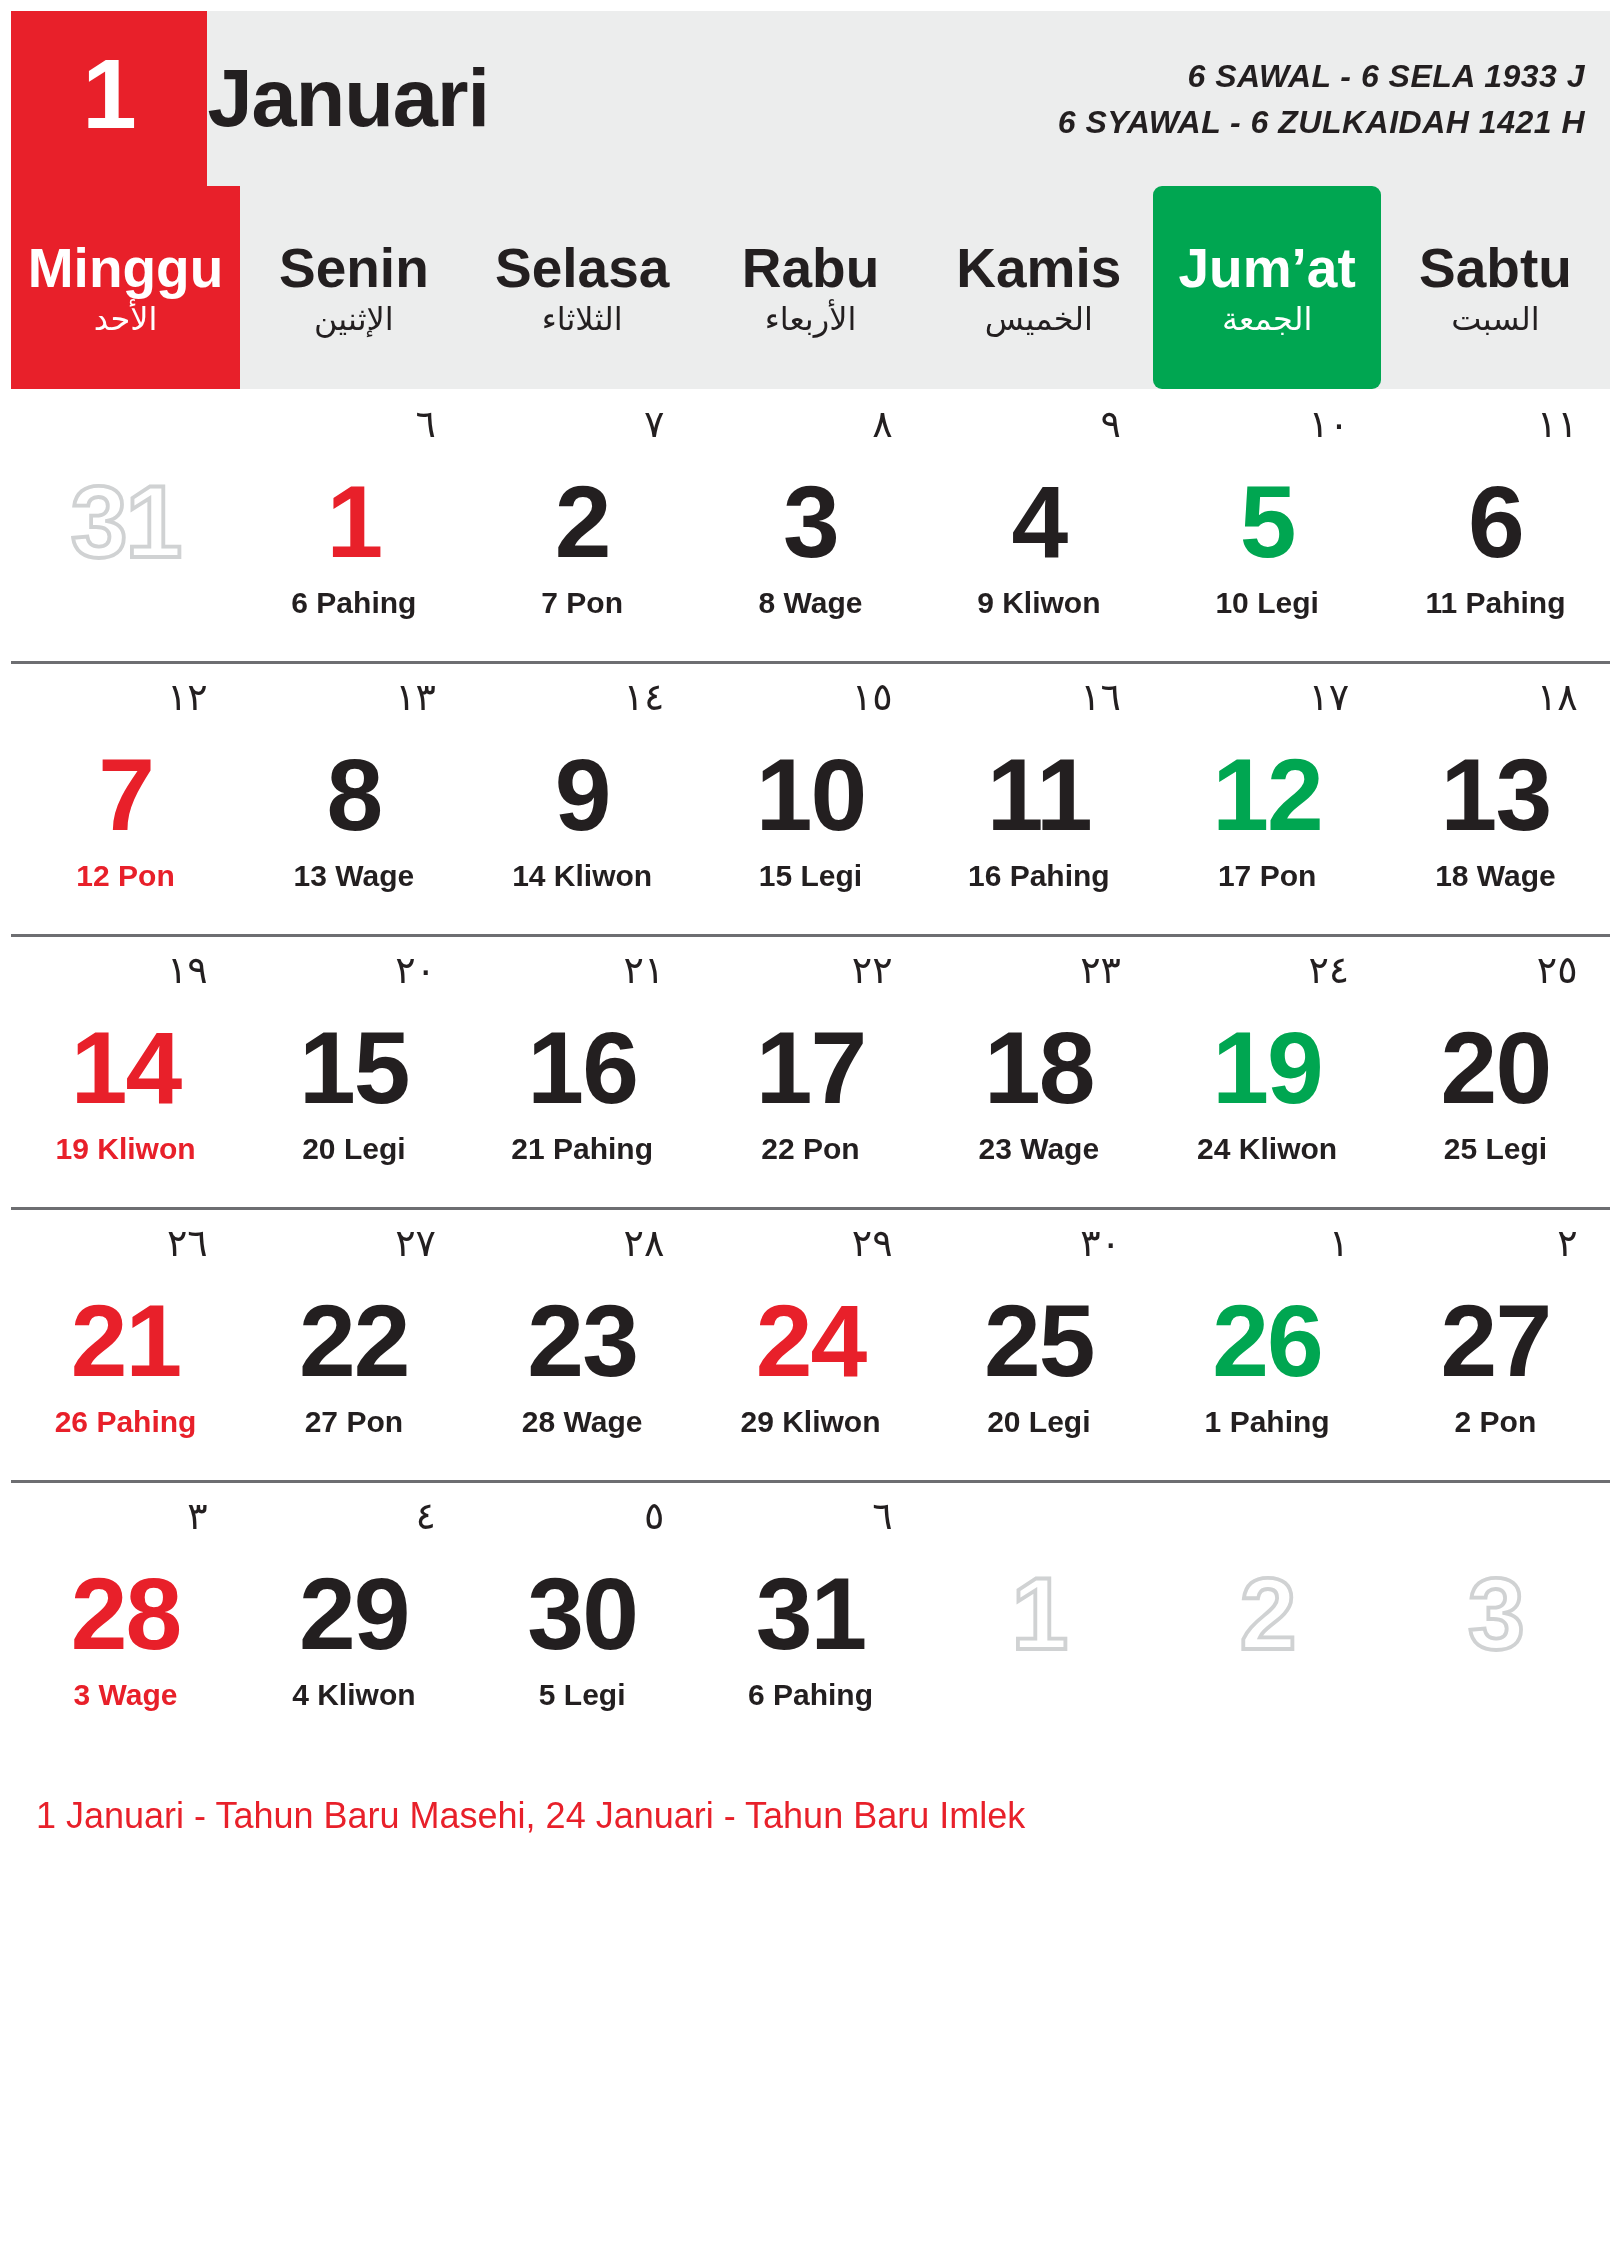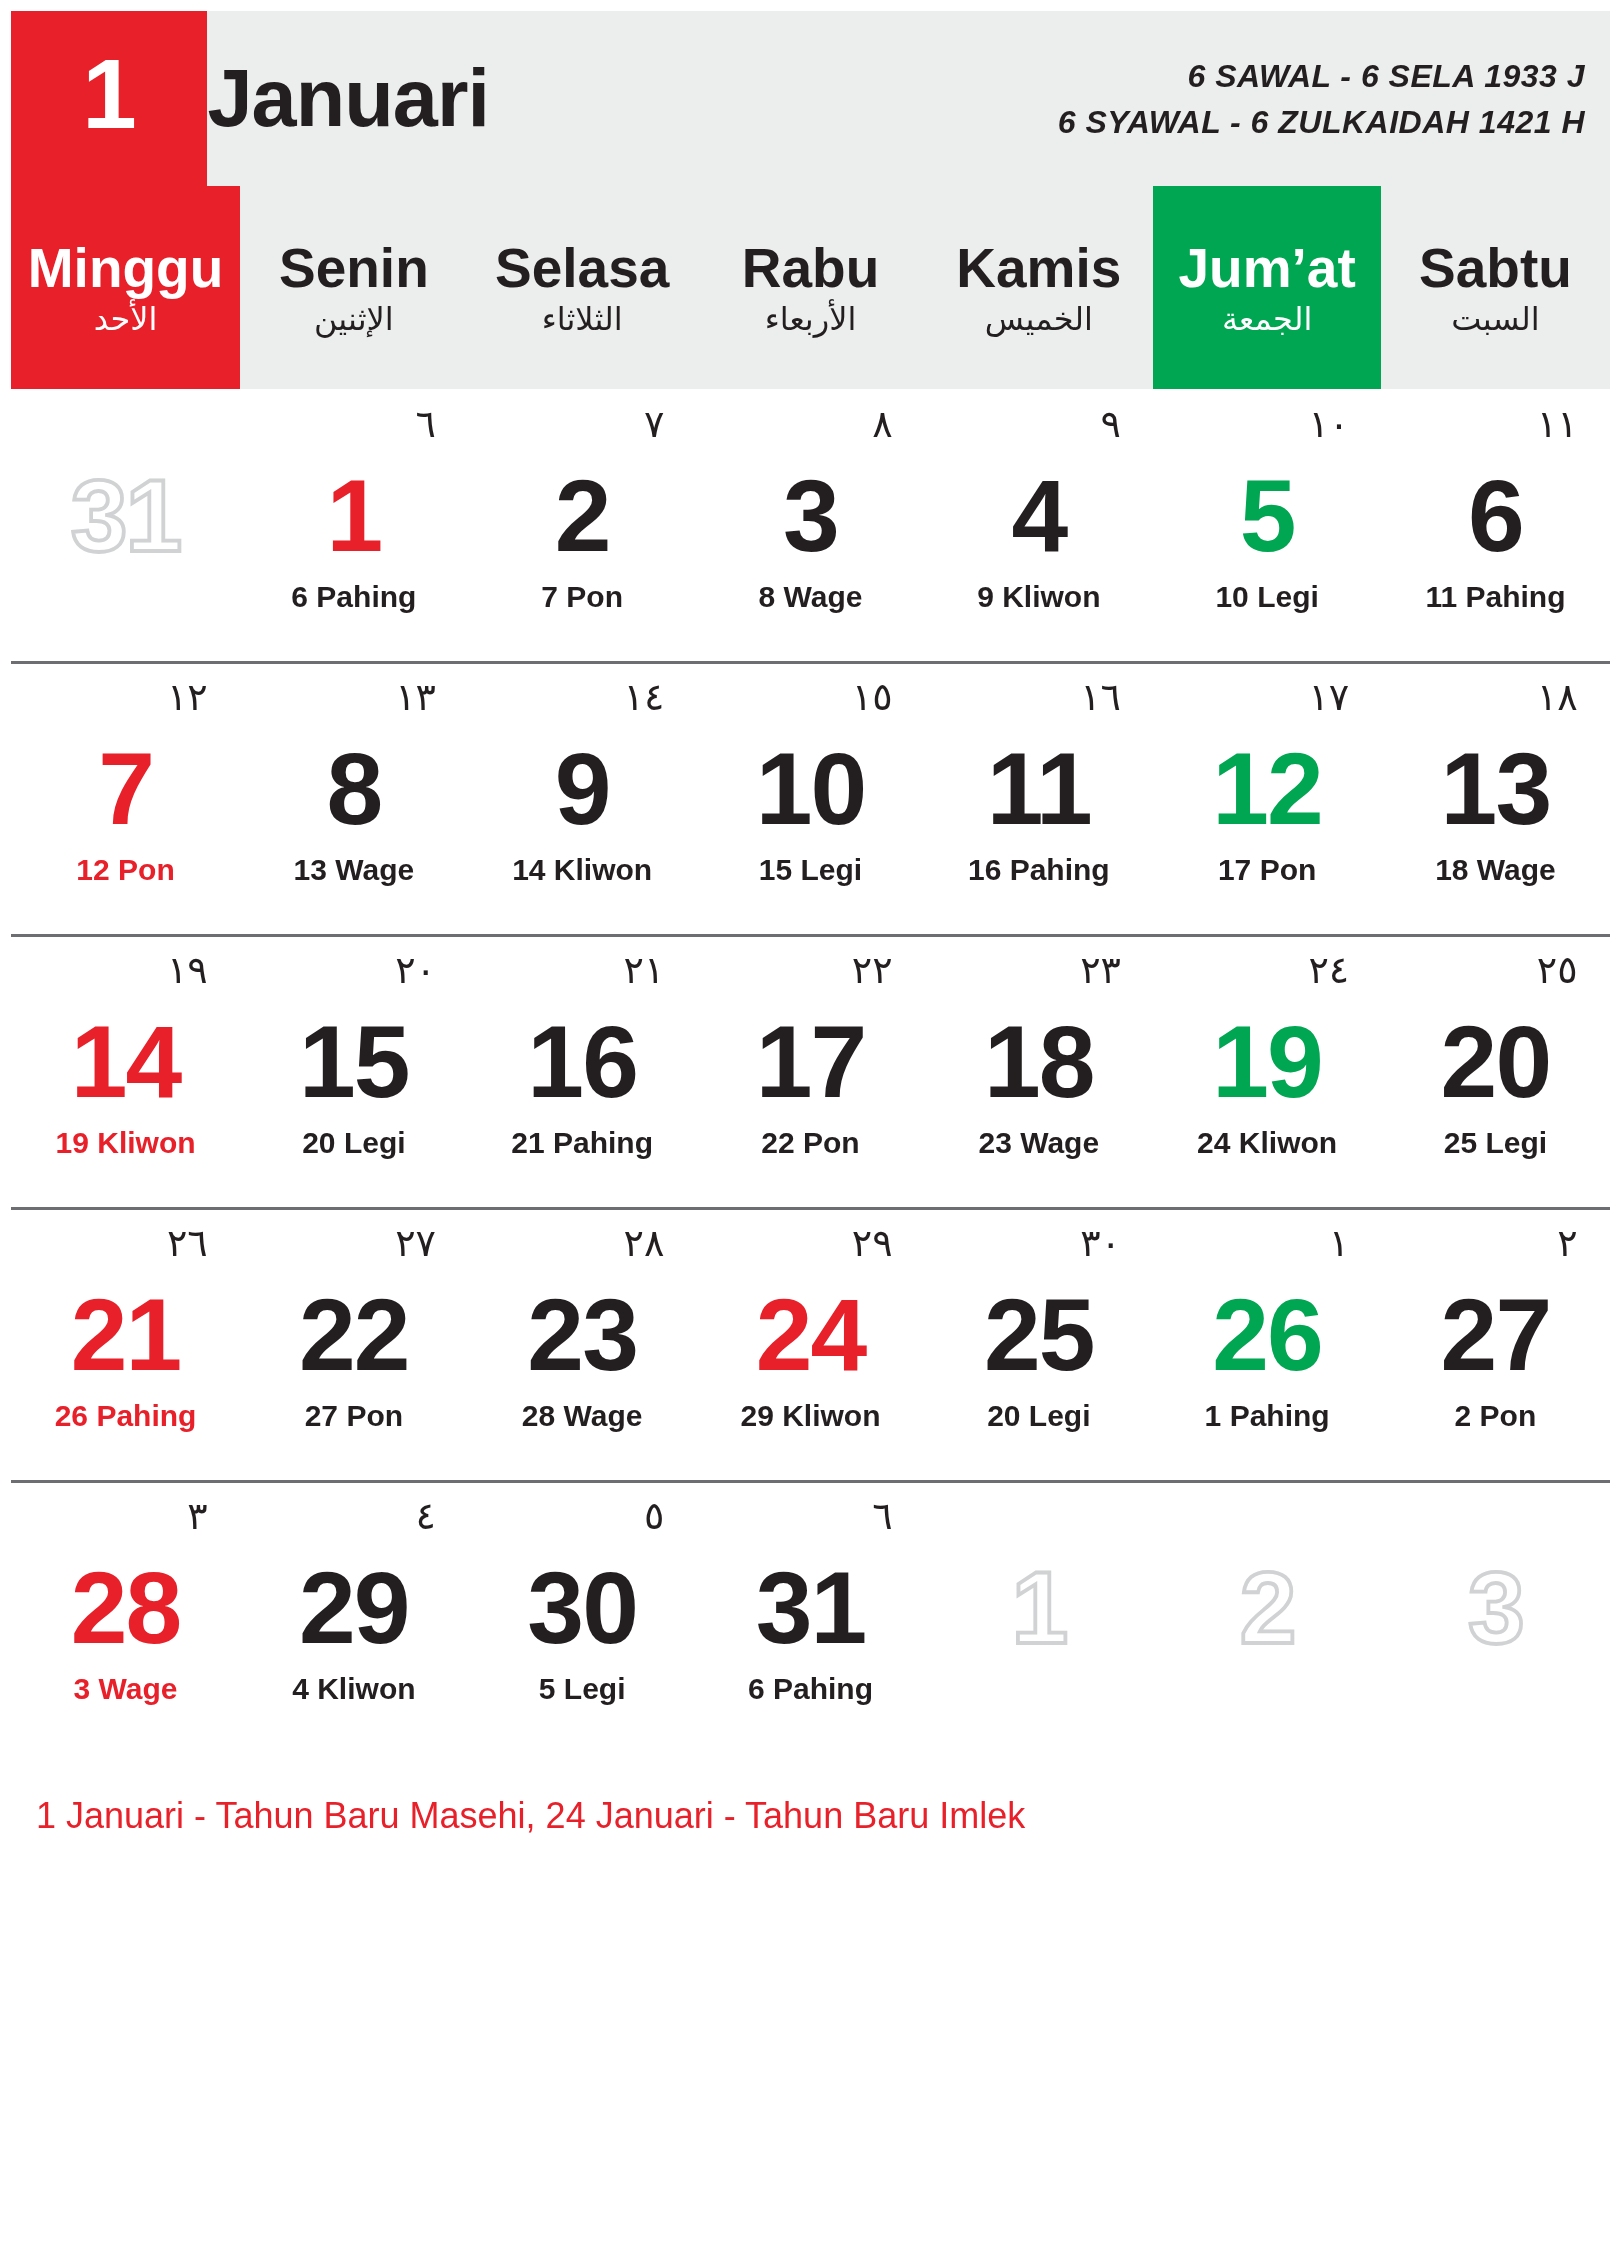--- a/index.html
+++ b/index.html
@@ -98,20 +98,21 @@
     color: #231f20;
   }
   .dayname.sunday {
     background: #e8202a;
     color: #ffffff;
   }
   .dayname.sunday .lbl, .dayname.sunday .ar { color: #ffffff; }
   .dayname.friday {
     background: #00a651;
     color: #ffffff;
+    border-radius: 9px;
   }
   .dayname.friday .lbl, .dayname.friday .ar { color: #ffffff; }
 
   
   .weeks { display: block; }
   .week {
     display: grid;
     grid-template-columns: repeat(7, 1fr);
     border-bottom: 3.8px solid #6d6e71;
     height: 270px;
@@ -134,21 +135,21 @@
     line-height: 1;
     align-self: flex-end;
     padding-right: 32px;
     height: 44px;
   }
   .gnum {
     font-size: 102px;
     font-weight: bold;
     line-height: 1;
     color: #231f20;
-    margin-top: 16px;
+    margin-top: 22px;
     letter-spacing: -1.9px;
   }
   .gnum.red { color: #e8202a; }
   .gnum.green { color: #00a651; }
   .gnum.outline {
     color: #ffffff;
     -webkit-text-stroke: 3.8px #d0d2d3;
     text-shadow: none;
   }
   .pasaran {

